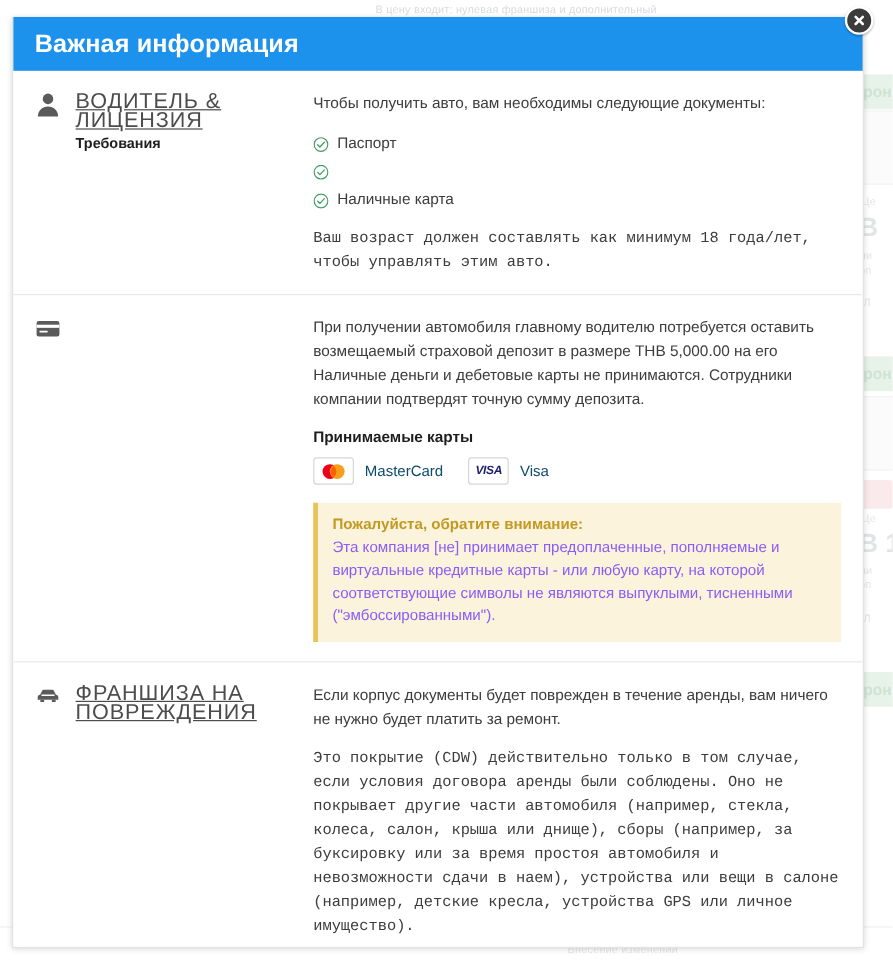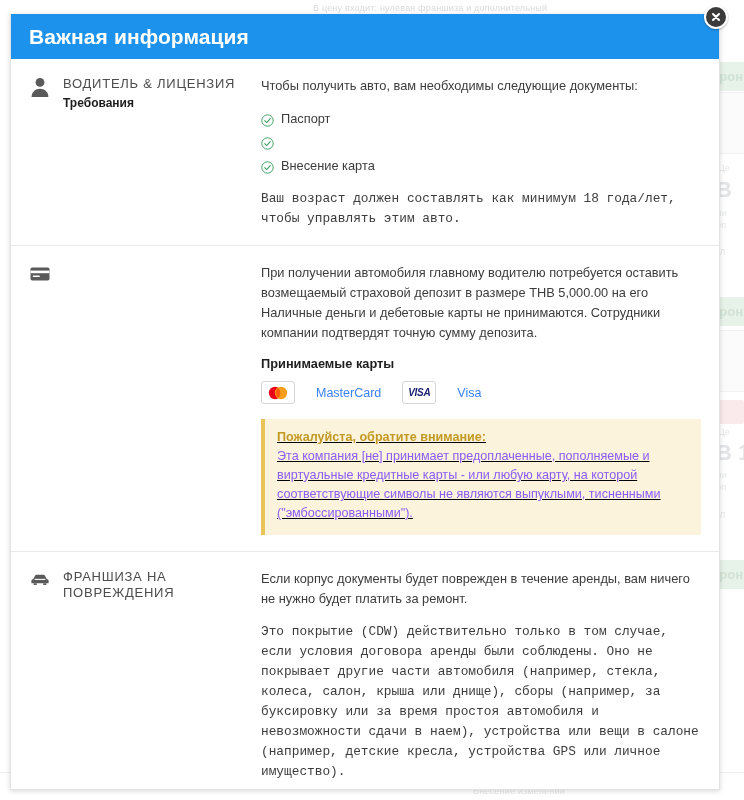--- a/index.html
+++ b/index.html
@@ -143,25 +143,26 @@
   .sec-icon {
     width: 24px;
     flex: 0 0 24px;
     padding-top: 1px;
     color: #5a5a5a;
   }
   .sec-icon svg { display: block; }
 
   .sec-labels { padding-top: 1px; }
   .sec-kicker {
-    font-size: 13px;
+    font-size: 18px;
     color: #4c4c4c;
     letter-spacing: .75px;
     line-height: 16px;
     text-transform: uppercase;
+    text-decoration: underline;
   }
   .sec-value {
     font-size: 12px;
     font-weight: bold;
     color: #1d1d1d;
     line-height: 21px;
     margin-top: 1px;
   }
 
   .sec-right {
@@ -213,39 +214,37 @@
     border: 1px solid #d6d6d6;
     border-radius: 3px;
     background: #ffffff;
     display: flex;
     align-items: center;
     justify-content: center;
     flex: 0 0 34px;
   }
   .card-name {
     font-size: 12.5px;
-    color: #3b82f6;
+    color: #0c4a6e;
     margin-right: 12px;
-    margin-left: 12px;
   }
   .visa-text {
     font-family: "Liberation Sans", sans-serif;
     font-size: 10px;
     font-weight: bold;
     font-style: italic;
     color: #1a1f71;
     letter-spacing: -.3px;
   }
 
   
   .notice {
     background: #fbf3dc;
     border-left: 4px solid #e8c55a;
     padding: 11px 14px 12px 12px;
-    text-decoration: underline;
   }
   .notice-title {
     color: #c29a23;
     font-size: 12.6px;
     font-weight: bold;
     margin-bottom: 3px;
   }
   .notice-text {
     font-size: 12.6px;
     line-height: 19px;
@@ -324,21 +323,21 @@
               </svg>
             </span>
           </li>
           <li>
             <span class="check-ic">
               <svg width="13" height="13" viewBox="0 0 16 16">
                 <circle cx="8" cy="8" r="7" fill="none" stroke="#3f9e63" stroke-width="1.2"></circle>
                 <path d="M4.6 8.2 L6.9 10.5 L11.4 5.6" fill="none" stroke="#3f9e63" stroke-width="1.3" stroke-linecap="round" stroke-linejoin="round"></path>
               </svg>
             </span>
-            <span>Внесение карта</span>
+            <span>Наличные карта</span>
           </li>
         </ul>
         <p class="body">Ваш возраст должен составлять как минимум 18 года/лет, чтобы управлять этим авто.</p>
       </div>
     </div>
 
     <div class="section">
       <div class="sec-left">
         <div class="sec-icon">
           <svg width="22" height="22" viewBox="0 0 22 22" fill="#5a5a5a">

